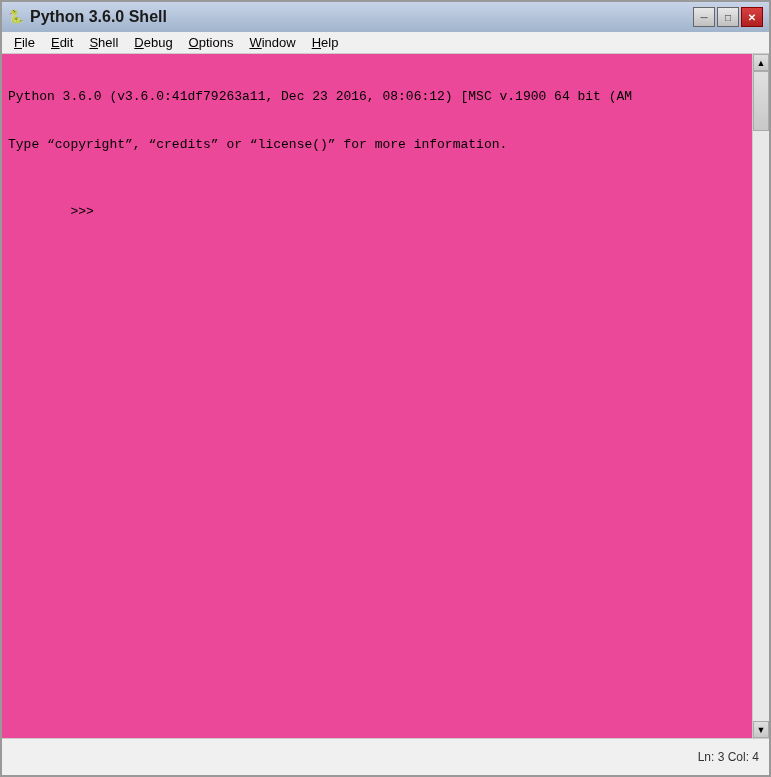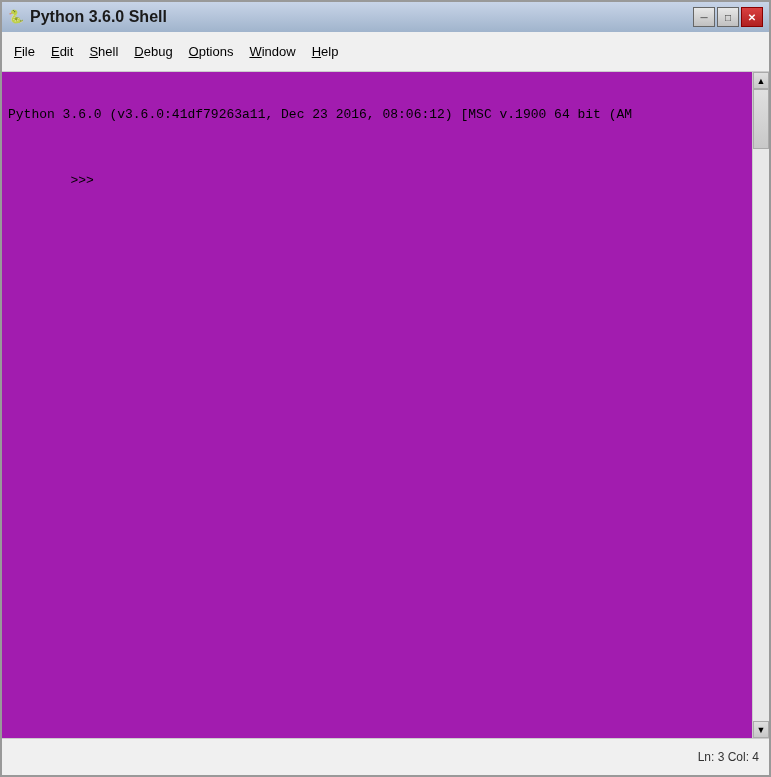--- a/index.html
+++ b/index.html
@@ -78,21 +78,21 @@
       border-color: #880000;
     }
 
     .title-btn.minimize-btn,
     .title-btn.maximize-btn {
       background: linear-gradient(to bottom, #e8e8e8, #c0c0c0);
     }
 
     .menu-bar {
       background: #f0f0f0;
-      height: 40px;
+      height: 22px;
       display: flex;
       align-items: center;
       padding: 0 4px;
       border-bottom: 1px solid #ccc;
       flex-shrink: 0;
     }
 
     .menu-item {
       padding: 2px 8px;
       cursor: pointer;
@@ -106,21 +106,21 @@
     }
 
     .shell-area {
       flex: 1;
       display: flex;
       overflow: hidden;
     }
 
     .shell-content {
       flex: 1;
-      background: #a21caf;
+      background: #ec4899;
       padding: 4px 6px;
       font-family: 'Courier New', Courier, monospace;
       font-size: 13px;
       color: #000;
       overflow-y: auto;
       white-space: pre-wrap;
       word-break: break-all;
     }
 
     .scrollbar-v {
@@ -202,20 +202,21 @@
     <span class="menu-item"><span class="underline">S</span>hell</span>
     <span class="menu-item"><span class="underline">D</span>ebug</span>
     <span class="menu-item"><span class="underline">O</span>ptions</span>
     <span class="menu-item"><span class="underline">W</span>indow</span>
     <span class="menu-item"><span class="underline">H</span>elp</span>
   </div>
 
   <div class="shell-area">
     <div class="shell-content">
       <div class="shell-line">Python 3.6.0 (v3.6.0:41df79263a11, Dec 23 2016, 08:06:12) [MSC v.1900 64 bit (AM</div>
+      <div class="shell-line">Type “copyright”, “credits” or “license()” for more information.</div>
       <div class="shell-line">
         <span class="prompt">&gt;&gt;&gt; </span>
       </div>
     </div>
 
     <div class="scrollbar-v">
       <div class="scrollbar-btn">▲</div>
       <div class="scrollbar-track">
         <div class="scrollbar-thumb"></div>
       </div>

